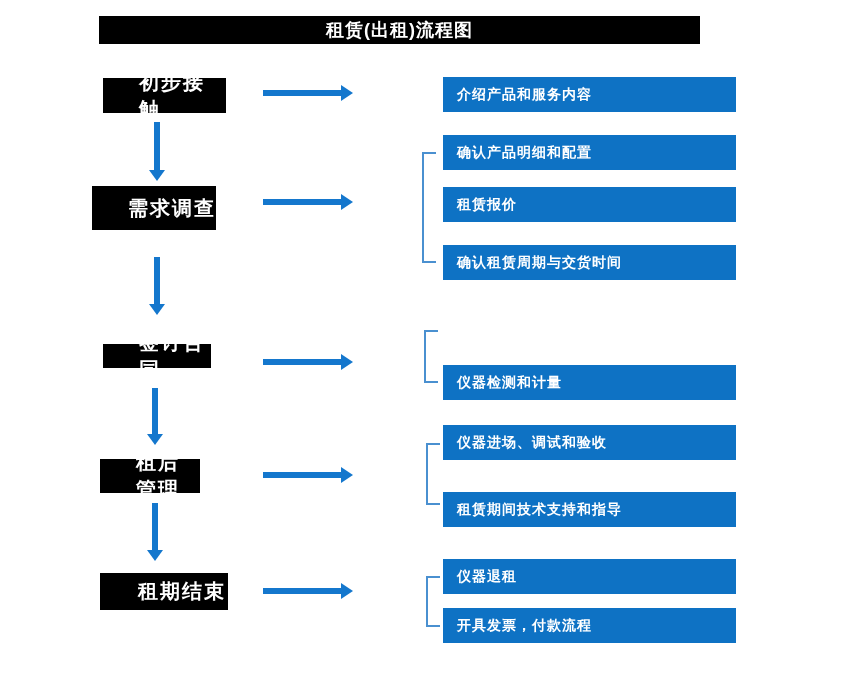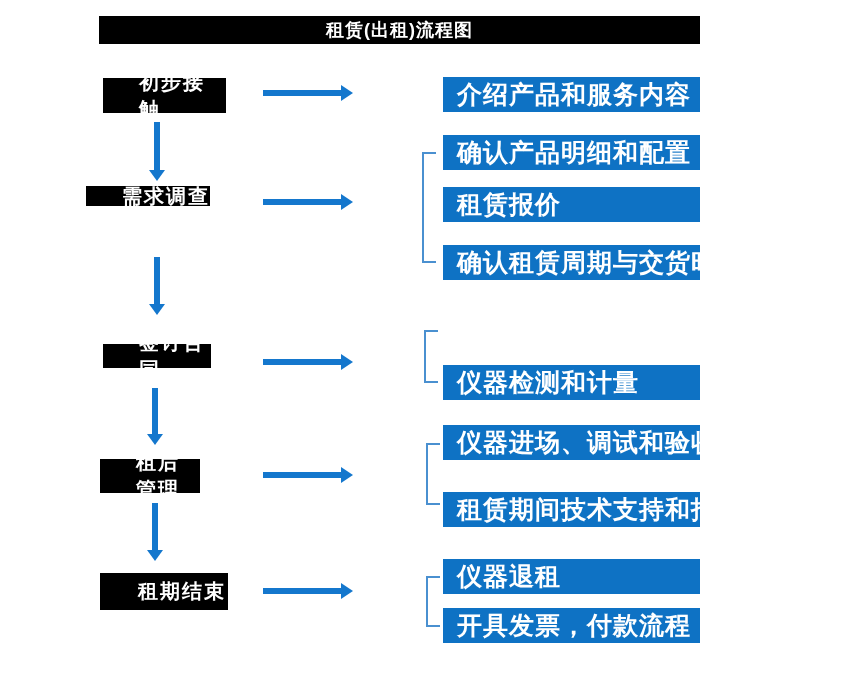--- a/index.html
+++ b/index.html
@@ -11,22 +11,22 @@
     position:absolute;left:99px;top:16px;width:601px;height:28px;
     background:#000000;color:#ffffff;font-weight:bold;font-size:18px;
     text-align:center;line-height:28px;letter-spacing:1px;
   }
   .lbox{
     position:absolute;background:#000000;color:#ffffff;font-weight:bold;
     font-size:20px;letter-spacing:2px;display:flex;align-items:center;
     justify-content:center;box-sizing:border-box;padding-left:36px;
   }
   .rbox{
-    position:absolute;left:443px;width:257px;height:35px;background:#0e72c4;
-    color:#ffffff;font-weight:bold;font-size:25px;display:flex;align-items:center;
+    position:absolute;left:443px;width:293px;height:35px;background:#0e72c4;
+    color:#ffffff;font-weight:bold;font-size:14px;display:flex;align-items:center;
     padding-left:14px;box-sizing:border-box;letter-spacing:1px;white-space:nowrap;
   }
   .varrow{position:absolute;width:16px;display:flex;flex-direction:column;align-items:center;}
   .varrow .shaft{width:6px;flex:1 1 auto;background:#1477cd;}
   .varrow .head{width:0;height:0;border-left:8px solid transparent;border-right:8px solid transparent;border-top:11px solid #1477cd;}
   .harrow{position:absolute;height:16px;width:90px;display:flex;align-items:center;}
   .harrow .shaft{height:6px;flex:1 1 auto;background:#1477cd;}
   .harrow .head{width:0;height:0;border-top:8px solid transparent;border-bottom:8px solid transparent;border-left:12px solid #1477cd;}
   .bracket{
     position:absolute;width:14px;box-sizing:border-box;
@@ -34,21 +34,21 @@
   }
 </style>
 </head>
 <body>
 
 <div class="canvas">
 
   <div class="titlebar">租赁(出租)流程图</div>
 
   <div class="lbox" style="left:103px;top:78px;width:123px;height:35px">初步接触</div>
-  <div class="lbox" style="left:86px;top:186px;width:124px;height:20px">需求调查</div>
+  <div class="lbox" style="left:92px;top:186px;width:124px;height:44px">需求调查</div>
   <div class="lbox" style="left:103px;top:344px;width:108px;height:24px">签订合同</div>
   <div class="lbox" style="left:100px;top:459px;width:100px;height:34px">租后管理</div>
   <div class="lbox" style="left:100px;top:573px;width:128px;height:37px">租期结束</div>
 
   <div class="varrow" style="left:149px;top:122px;height:59px">
     <div class="shaft"></div>
     <div class="head"></div>
   </div>
   <div class="varrow" style="left:149px;top:257px;height:58px">
     <div class="shaft"></div>

